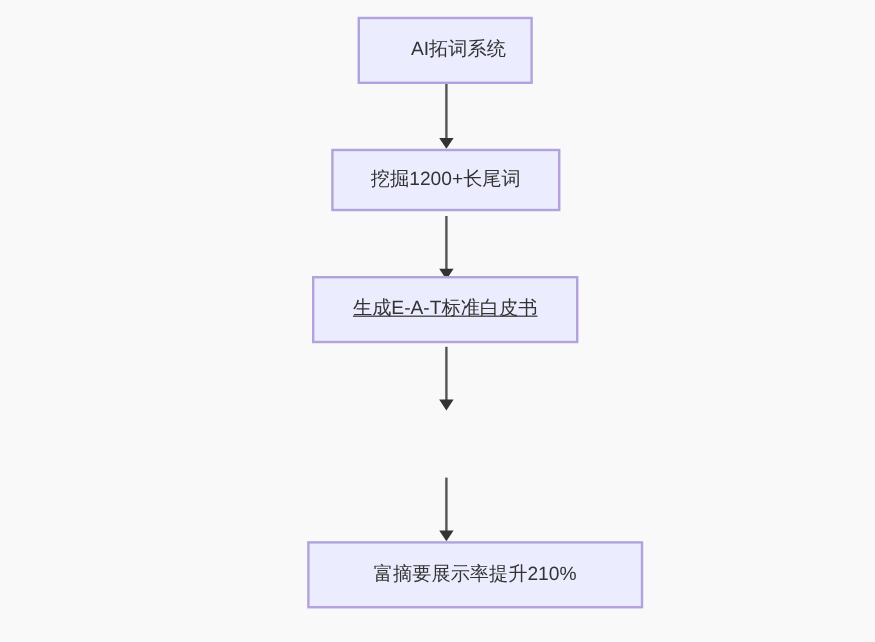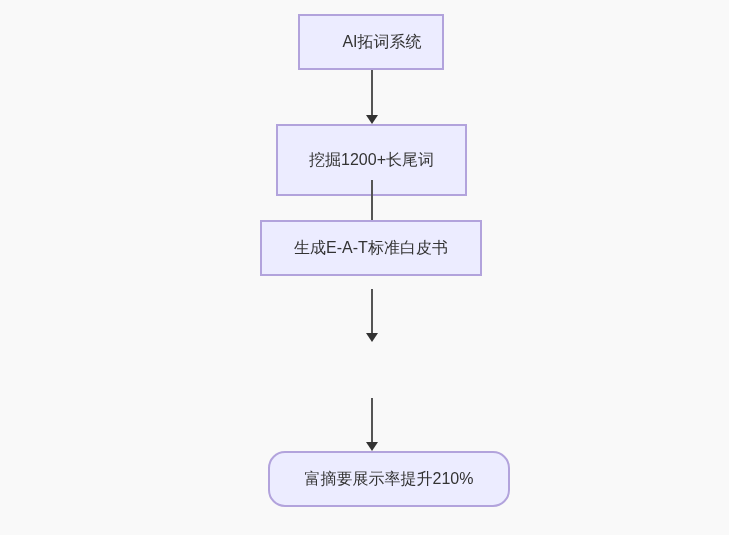--- a/index.html
+++ b/index.html
@@ -53,41 +53,41 @@
 
   <div class="node" style="left:298px; top:14px; width:146px; height:56px;padding-left:22px;">
     <span>AI拓词系统</span>
   </div>
 
   <div class="arrow" style="left:365px; top:70px; height:54px;">
     <div class="shaft"></div>
     <div class="head"></div>
   </div>
 
-  <div class="node" style="left:276px; top:124px; width:191px; height:72px;">
+  <div class="node" style="left:276px; top:124px; width:191px; height:52px;">
     <span>挖掘1200+长尾词</span>
   </div>
 
   <div class="arrow" style="left:365px; top:180px; height:53px;">
     <div class="shaft"></div>
     <div class="head"></div>
   </div>
 
-  <div class="node" style="left:260px; top:220px; width:222px; height:56px;">
+  <div class="node" style="left:260px; top:230px; width:222px; height:56px;text-decoration:underline;">
     <span>生成E-A-T标准白皮书</span>
   </div>
 
   <div class="arrow" style="left:365px; top:289px; height:53px;">
     <div class="shaft"></div>
     <div class="head"></div>
   </div>
 
 
   <div class="arrow" style="left:365px; top:398px; height:53px;">
     <div class="shaft"></div>
     <div class="head"></div>
   </div>
 
-  <div class="node" style="left:268px; top:451px; width:242px; height:56px;border-radius:17px;">
+  <div class="node" style="left:256px; top:451px; width:280px; height:56px;">
     <span>富摘要展示率提升210%</span>
   </div>
 
 </div>
 
 </body></html>

